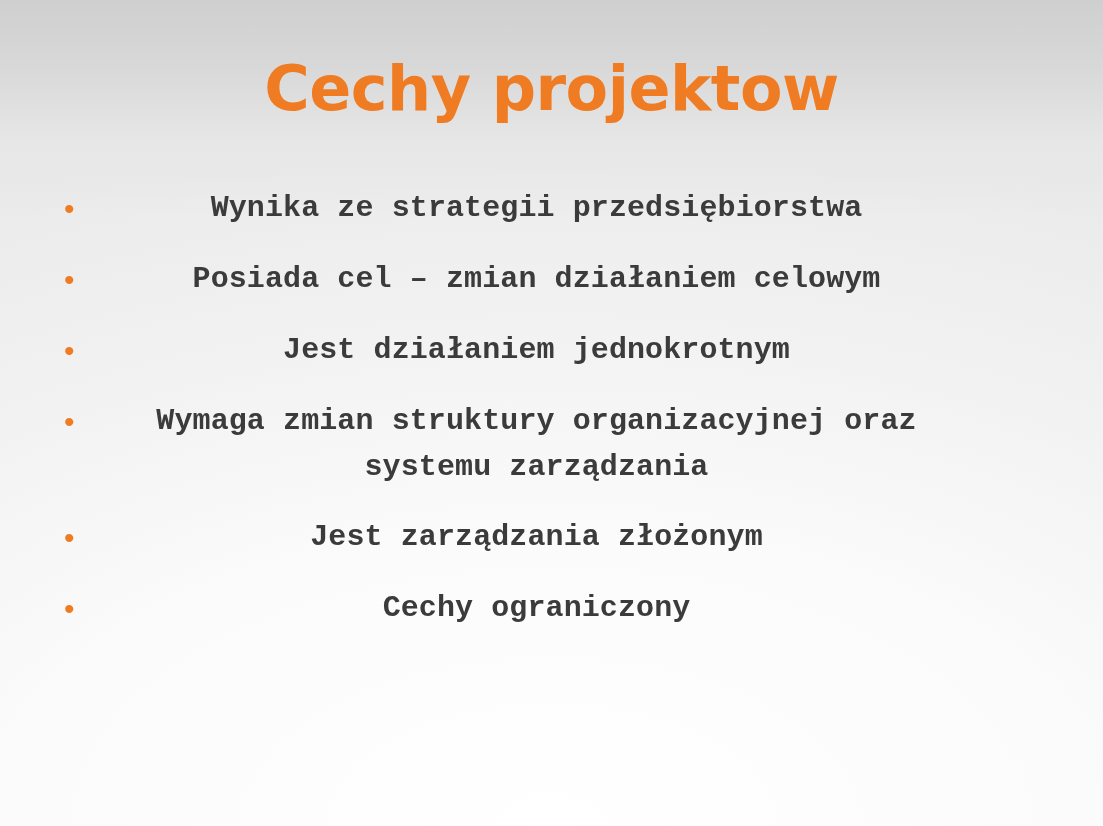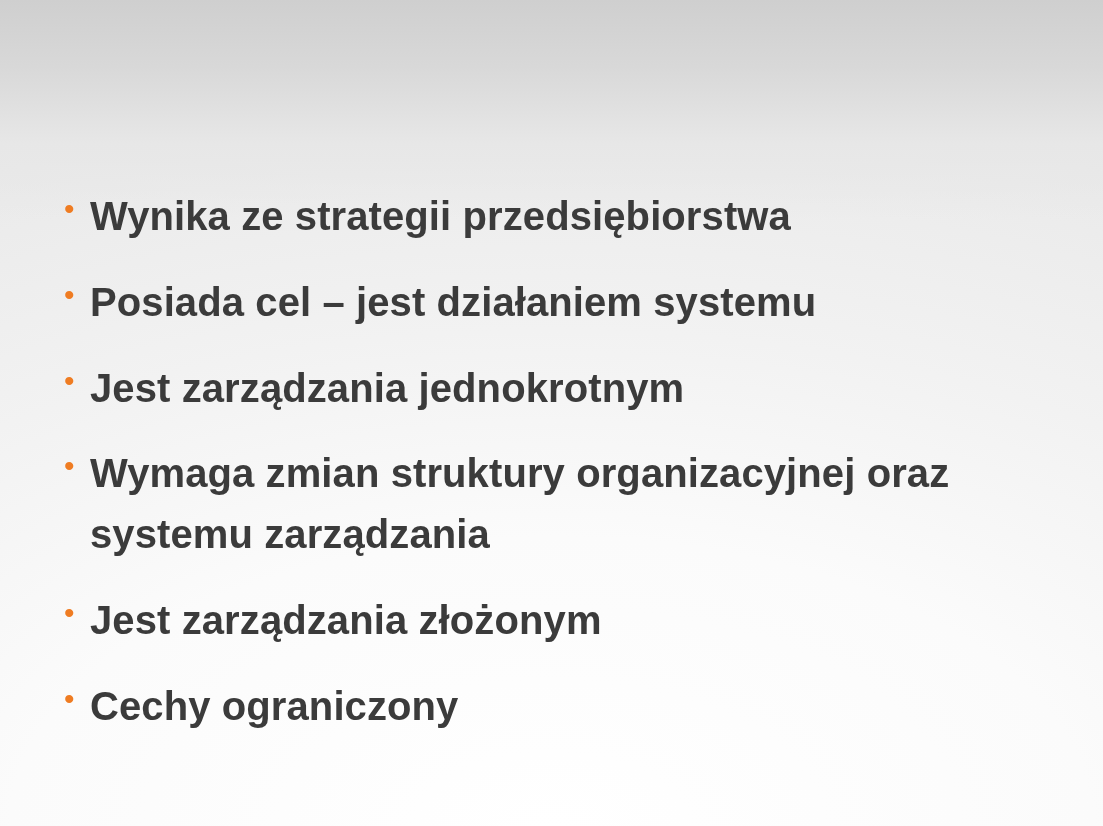--- a/index.html
+++ b/index.html
@@ -60,49 +60,51 @@
     width: 34px;
     color: #ef7c22;
     font-size: 30px;
     line-height: 46px;
     text-align: left;
     padding-left: 8px;
     box-sizing: border-box;
   }
   .bullet-text {
     flex: 1 1 auto;
-    font-family: Liberation Sans, sans-serif;
+    font-family: Liberation Mono, monospace;
     font-weight: bold;
-    font-size: 40px;
+    font-size: 30px;
     line-height: 1.52;
     color: #3b3b3b;
     letter-spacing: 0.1px;
+    text-align: center;
   }
 </style>
 </head>
 <body>
 
 <div class="slide">
 
+  <div class="slide-title">Cechy projektow</div>
 
   <div class="bullets">
 
     <div class="bullet-item">
       <span class="bullet-marker">•</span>
       <span class="bullet-text">Wynika ze strategii przedsiębiorstwa</span>
     </div>
 
     <div class="bullet-item">
       <span class="bullet-marker">•</span>
-      <span class="bullet-text">Posiada cel – jest działaniem systemu</span>
+      <span class="bullet-text">Posiada cel – zmian działaniem celowym</span>
     </div>
 
     <div class="bullet-item">
       <span class="bullet-marker">•</span>
-      <span class="bullet-text">Jest zarządzania jednokrotnym</span>
+      <span class="bullet-text">Jest działaniem jednokrotnym</span>
     </div>
 
     <div class="bullet-item">
       <span class="bullet-marker">•</span>
       <span class="bullet-text">Wymaga zmian struktury organizacyjnej oraz systemu zarządzania</span>
     </div>
 
     <div class="bullet-item">
       <span class="bullet-marker">•</span>
       <span class="bullet-text">Jest zarządzania złożonym</span>

